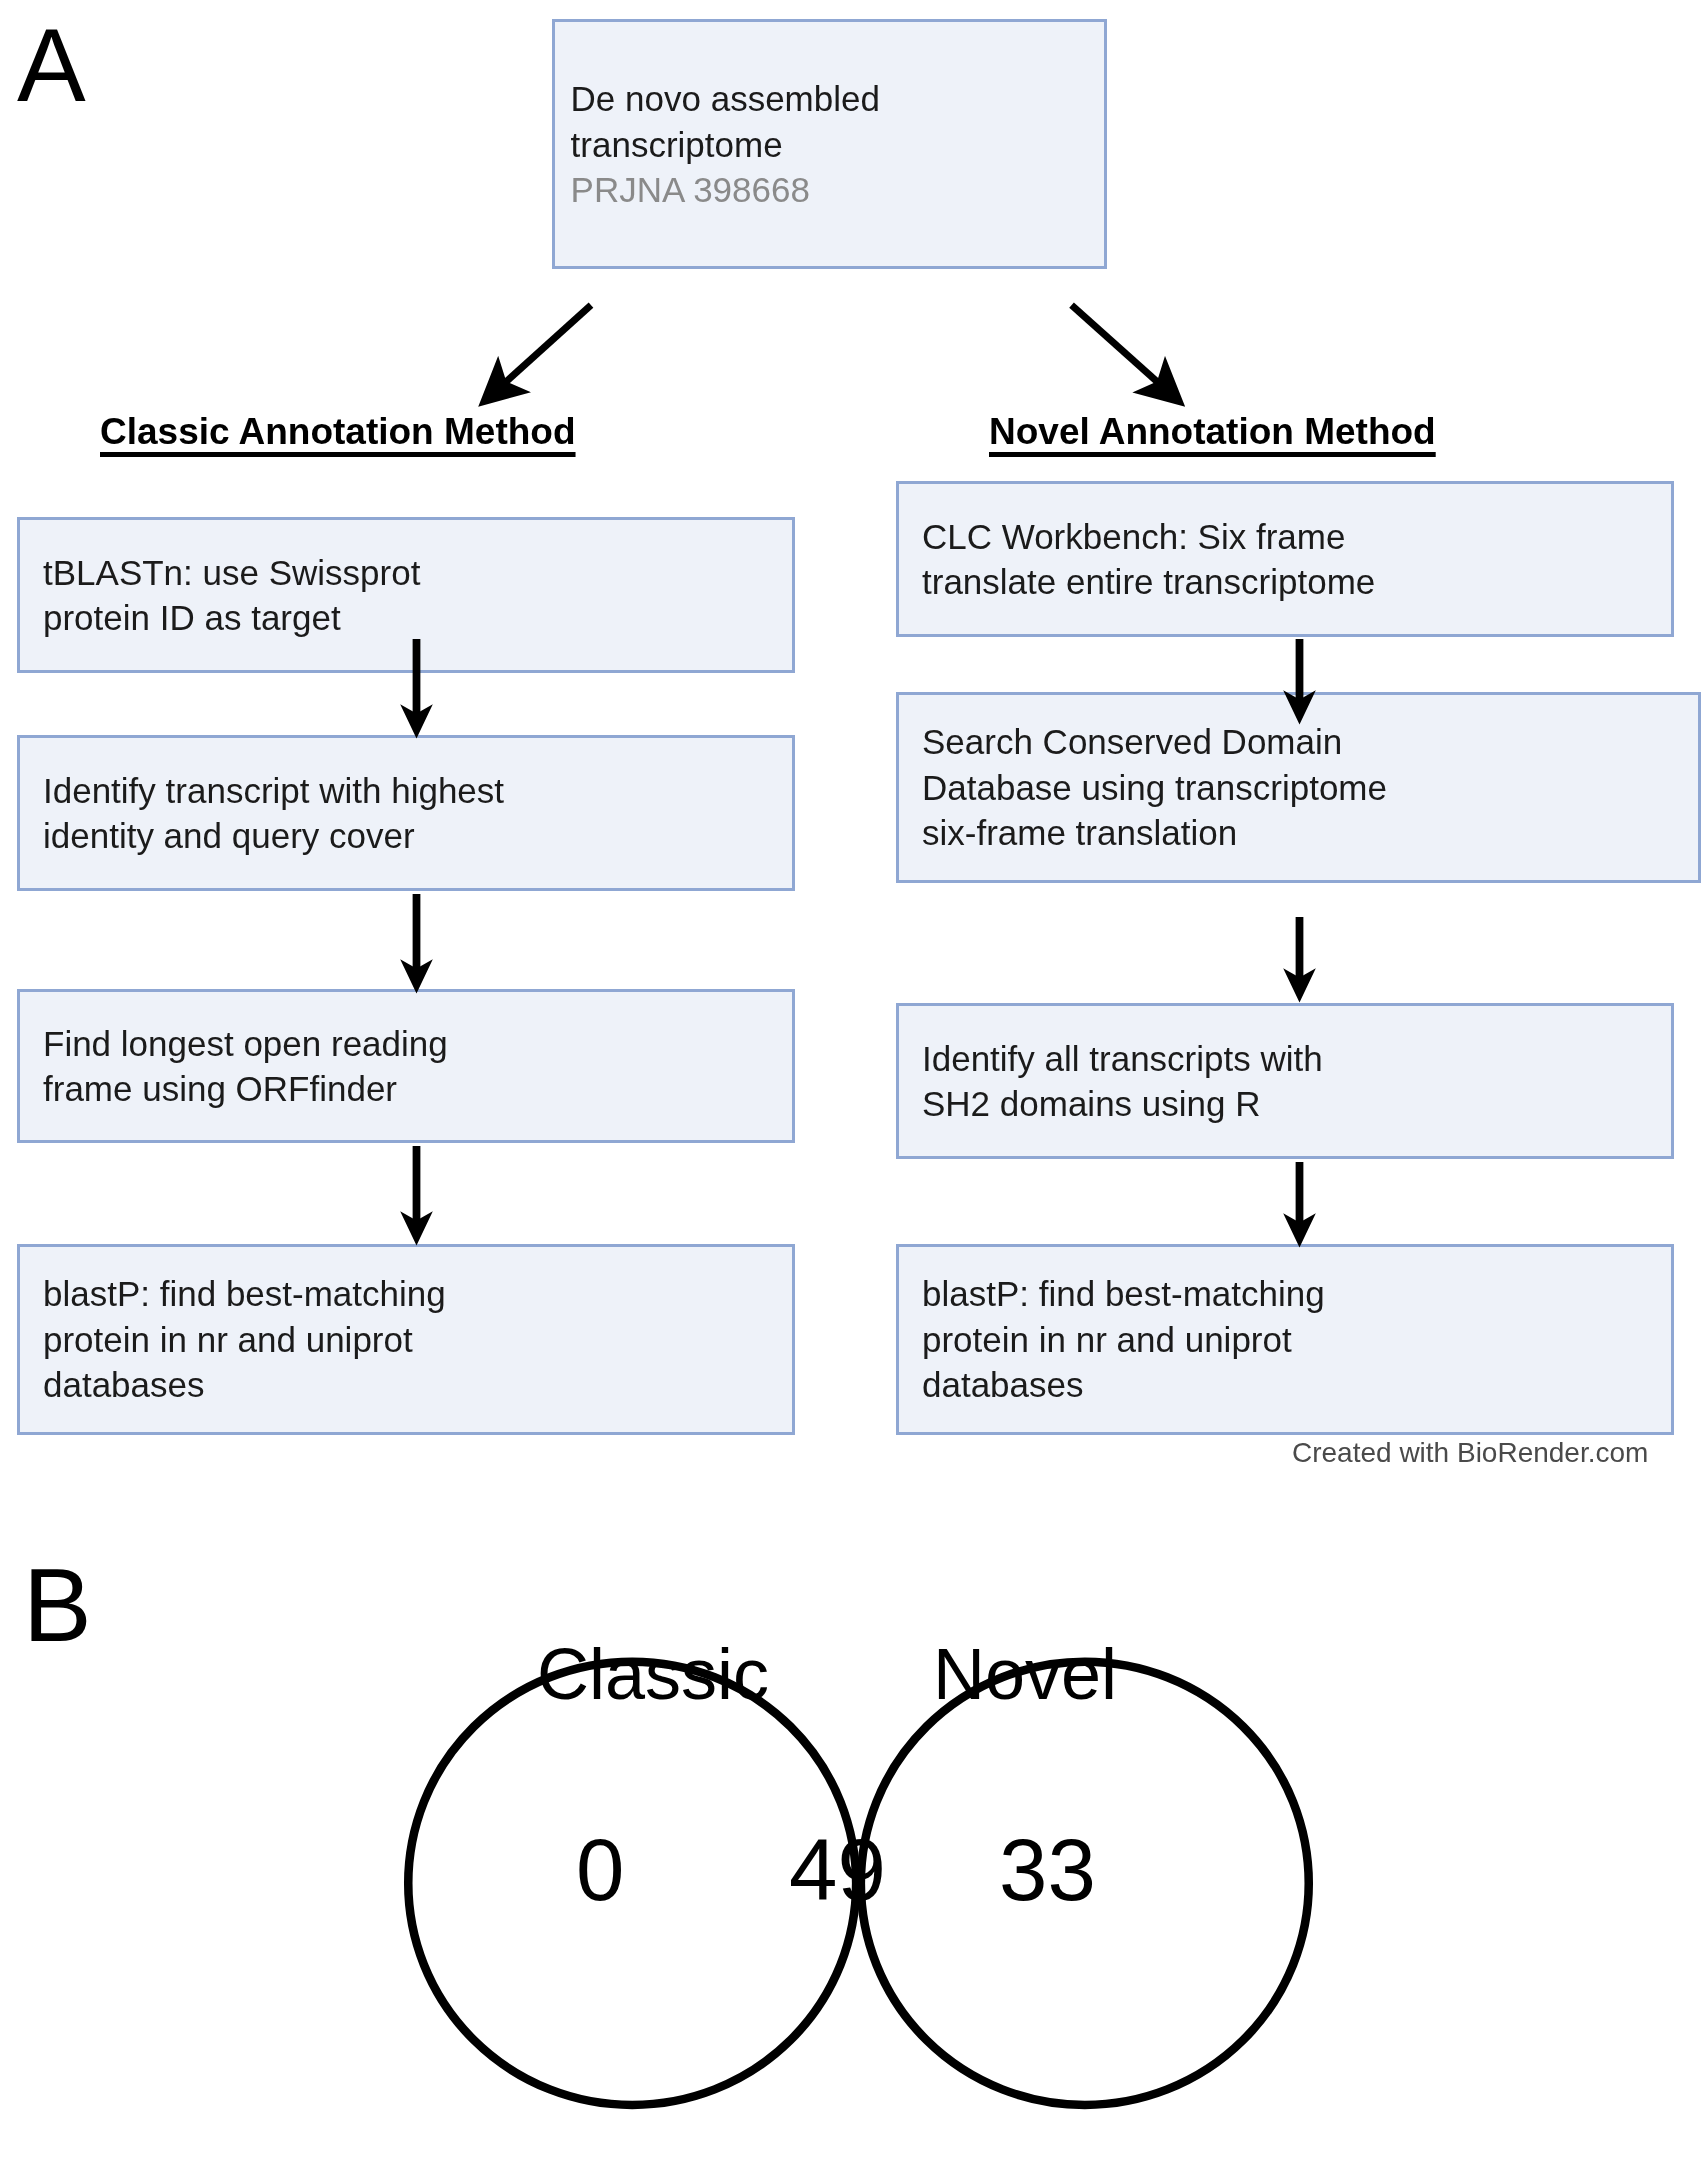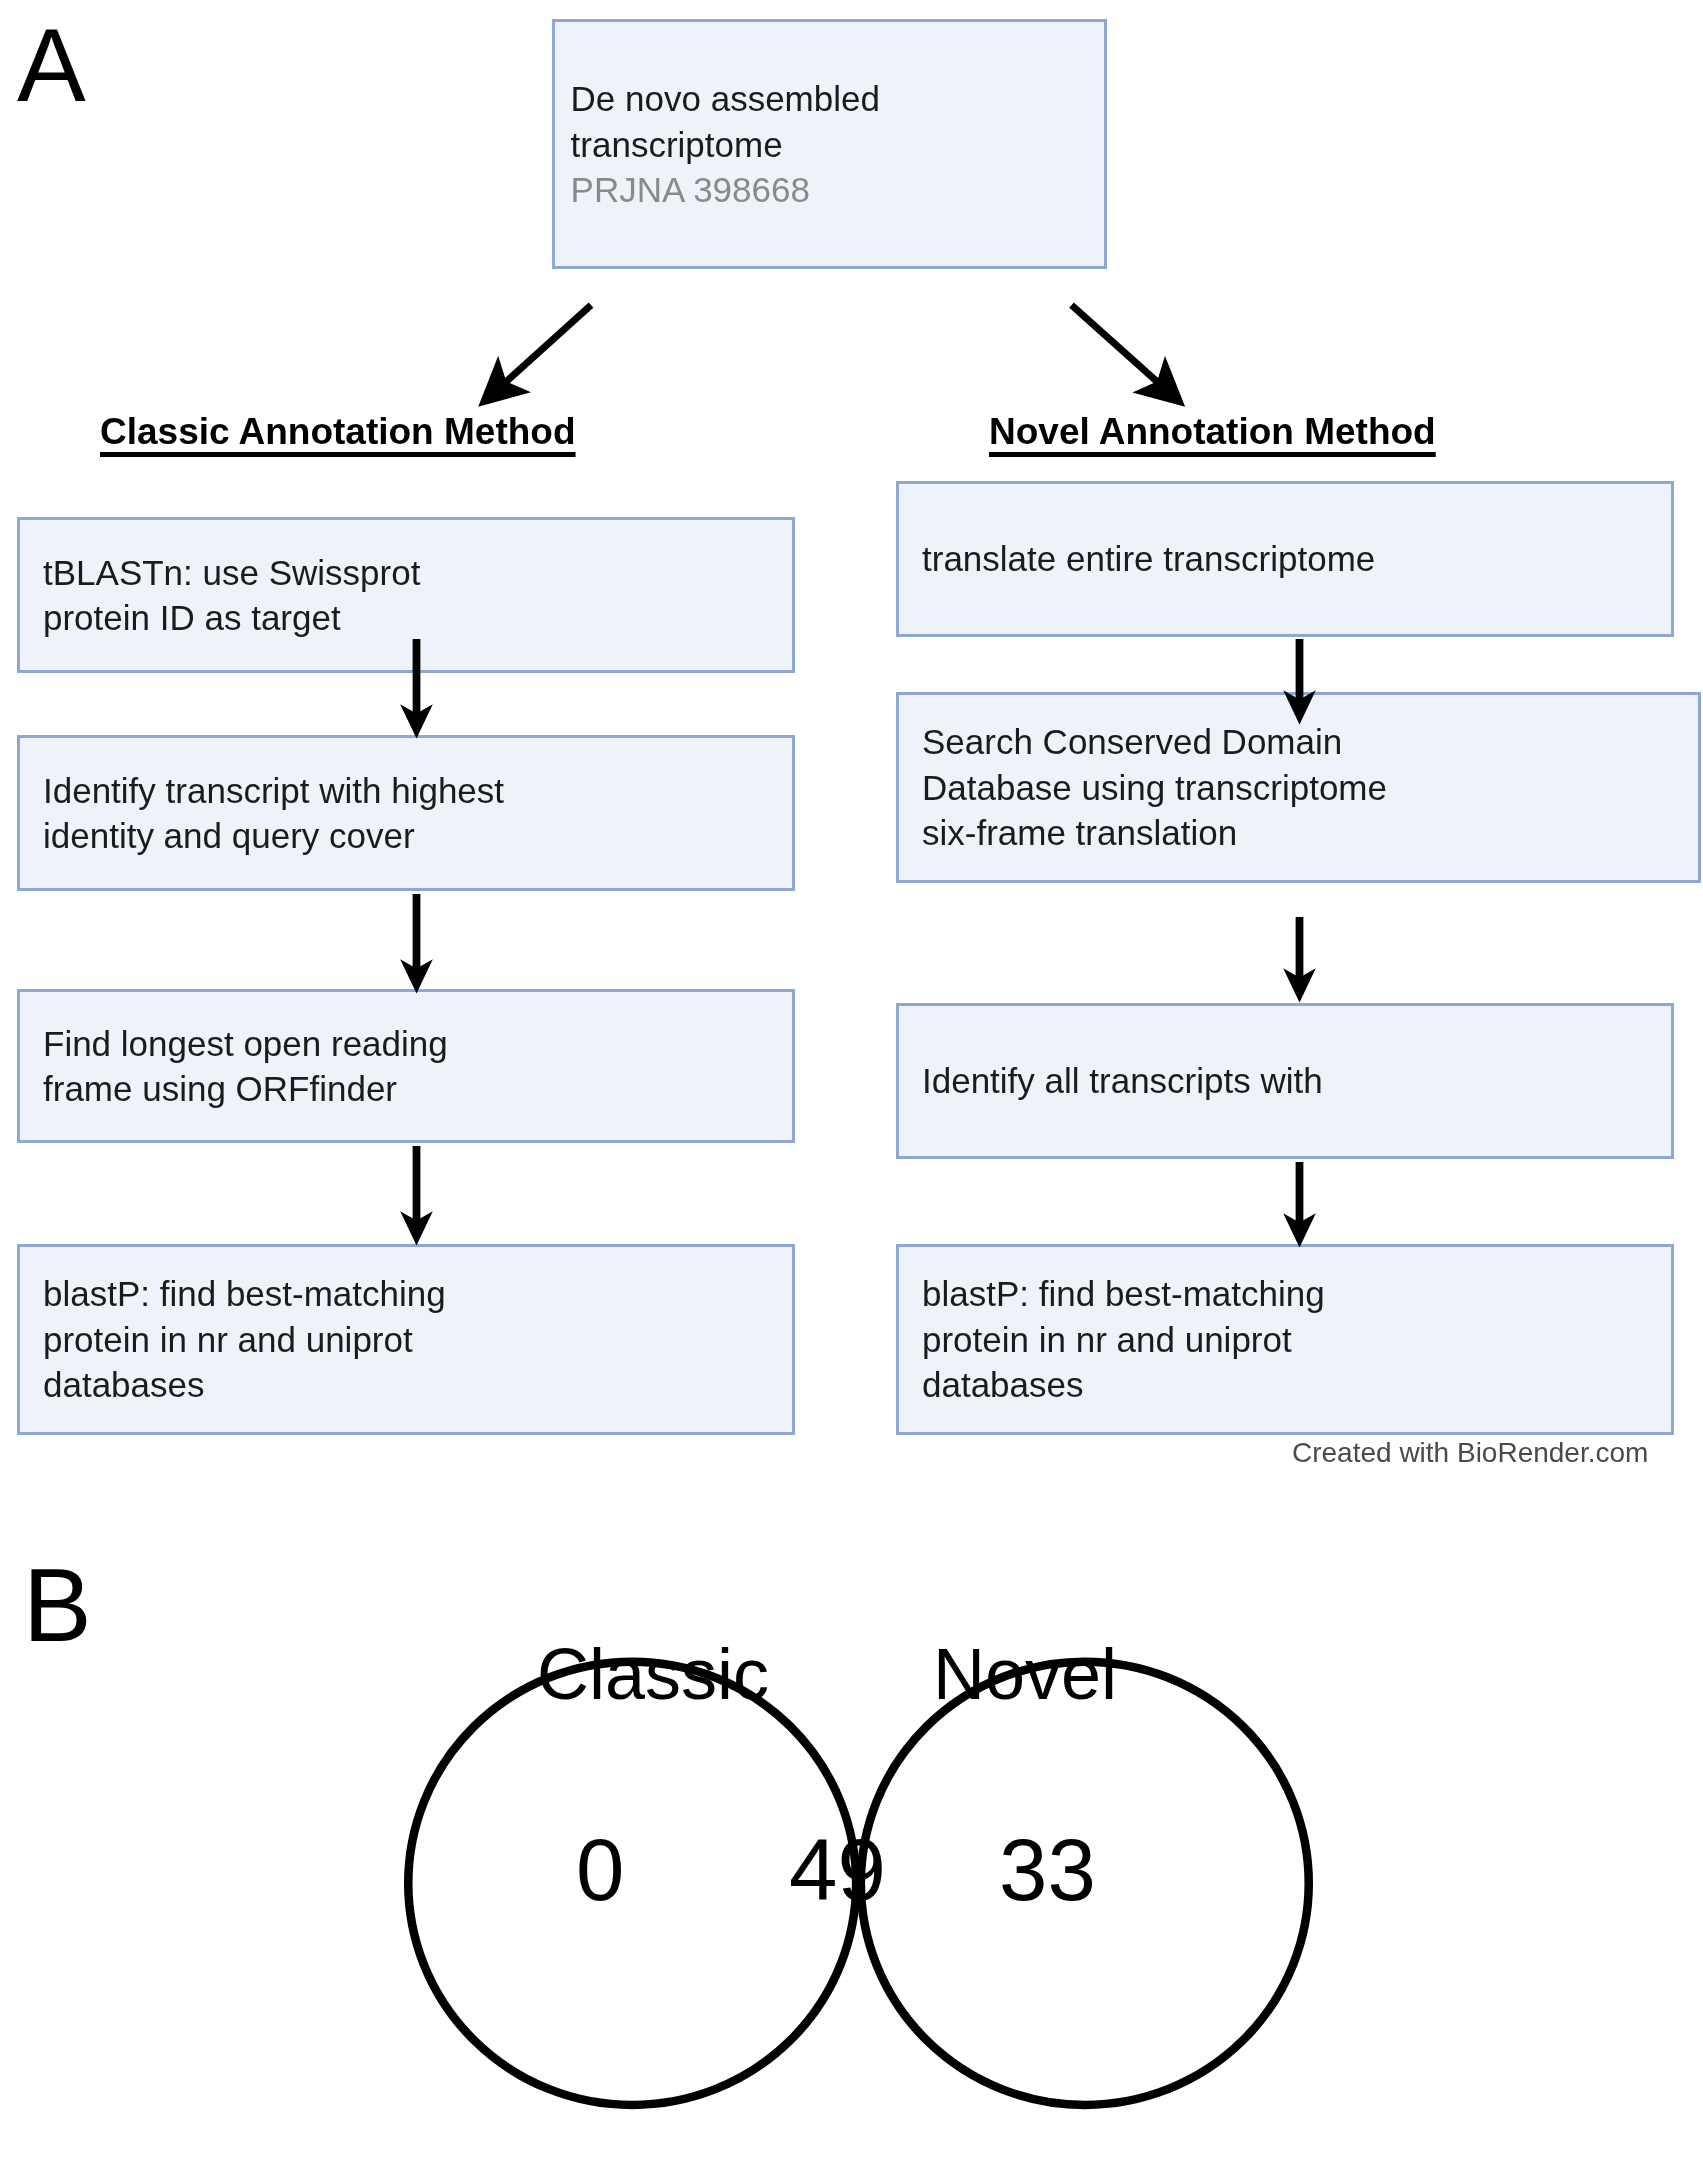--- a/index.html
+++ b/index.html
@@ -120,29 +120,31 @@
   <div class="line">Find longest open reading</div>
   <div class="line">frame using ORFfinder</div>
 </div>
 <div class="flowbox" id="box-l4">
   <div class="line">blastP: find best-matching</div>
   <div class="line">protein in nr and uniprot</div>
   <div class="line">databases</div>
 </div>
 
 <div class="flowbox" id="box-r1">
+  <div class="line">CLC Workbench: Six frame</div>
   <div class="line">translate entire transcriptome</div>
 </div>
 <div class="flowbox" id="box-r2">
   <div class="line">Search Conserved Domain</div>
   <div class="line">Database using transcriptome</div>
   <div class="line">six-frame translation</div>
 </div>
 <div class="flowbox" id="box-r3">
   <div class="line">Identify all transcripts with</div>
+  <div class="line">SH2 domains using R</div>
 </div>
 <div class="flowbox" id="box-r4">
   <div class="line">blastP: find best-matching</div>
   <div class="line">protein in nr and uniprot</div>
   <div class="line">databases</div>
 </div>
 
 <svg class="vert-arrow" id="va-l1" viewBox="0 0 60 130">
   <line x1="30" y1="0" x2="30" y2="98" stroke="#000" stroke-width="10"></line>
   <path d="M30,128 L9,84 L30,96 L51,84 z" fill="#000"></path>

